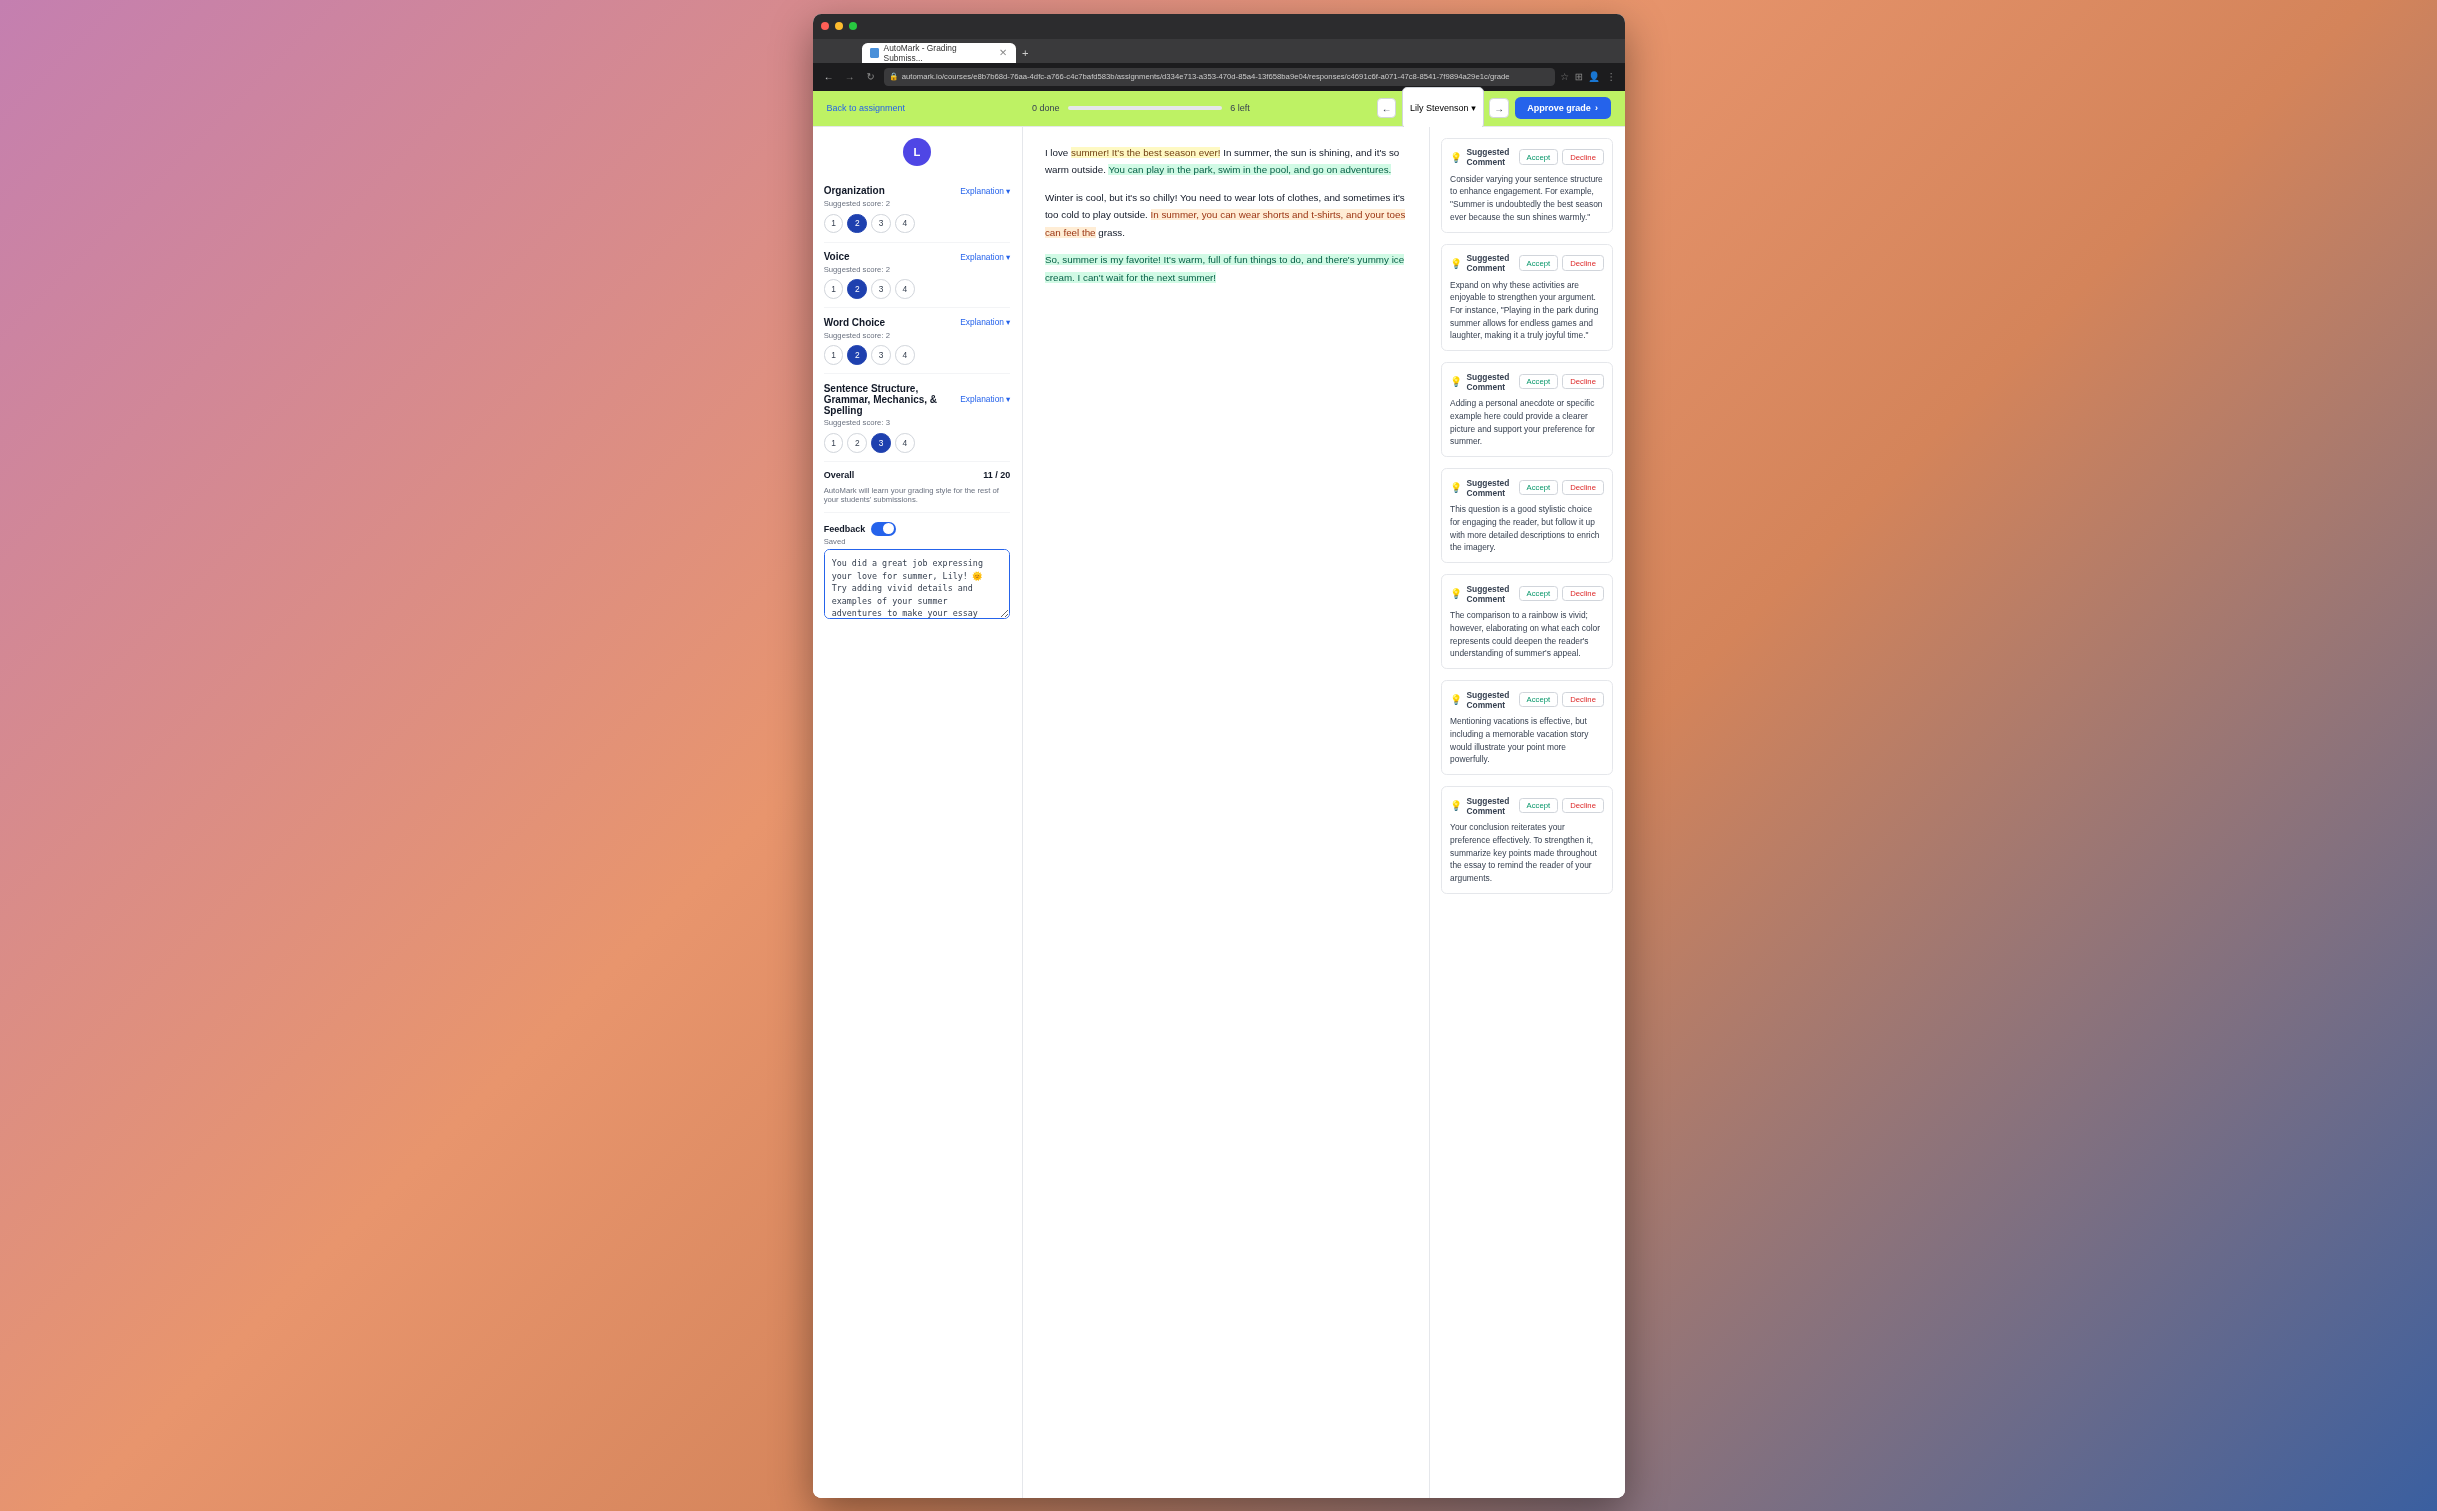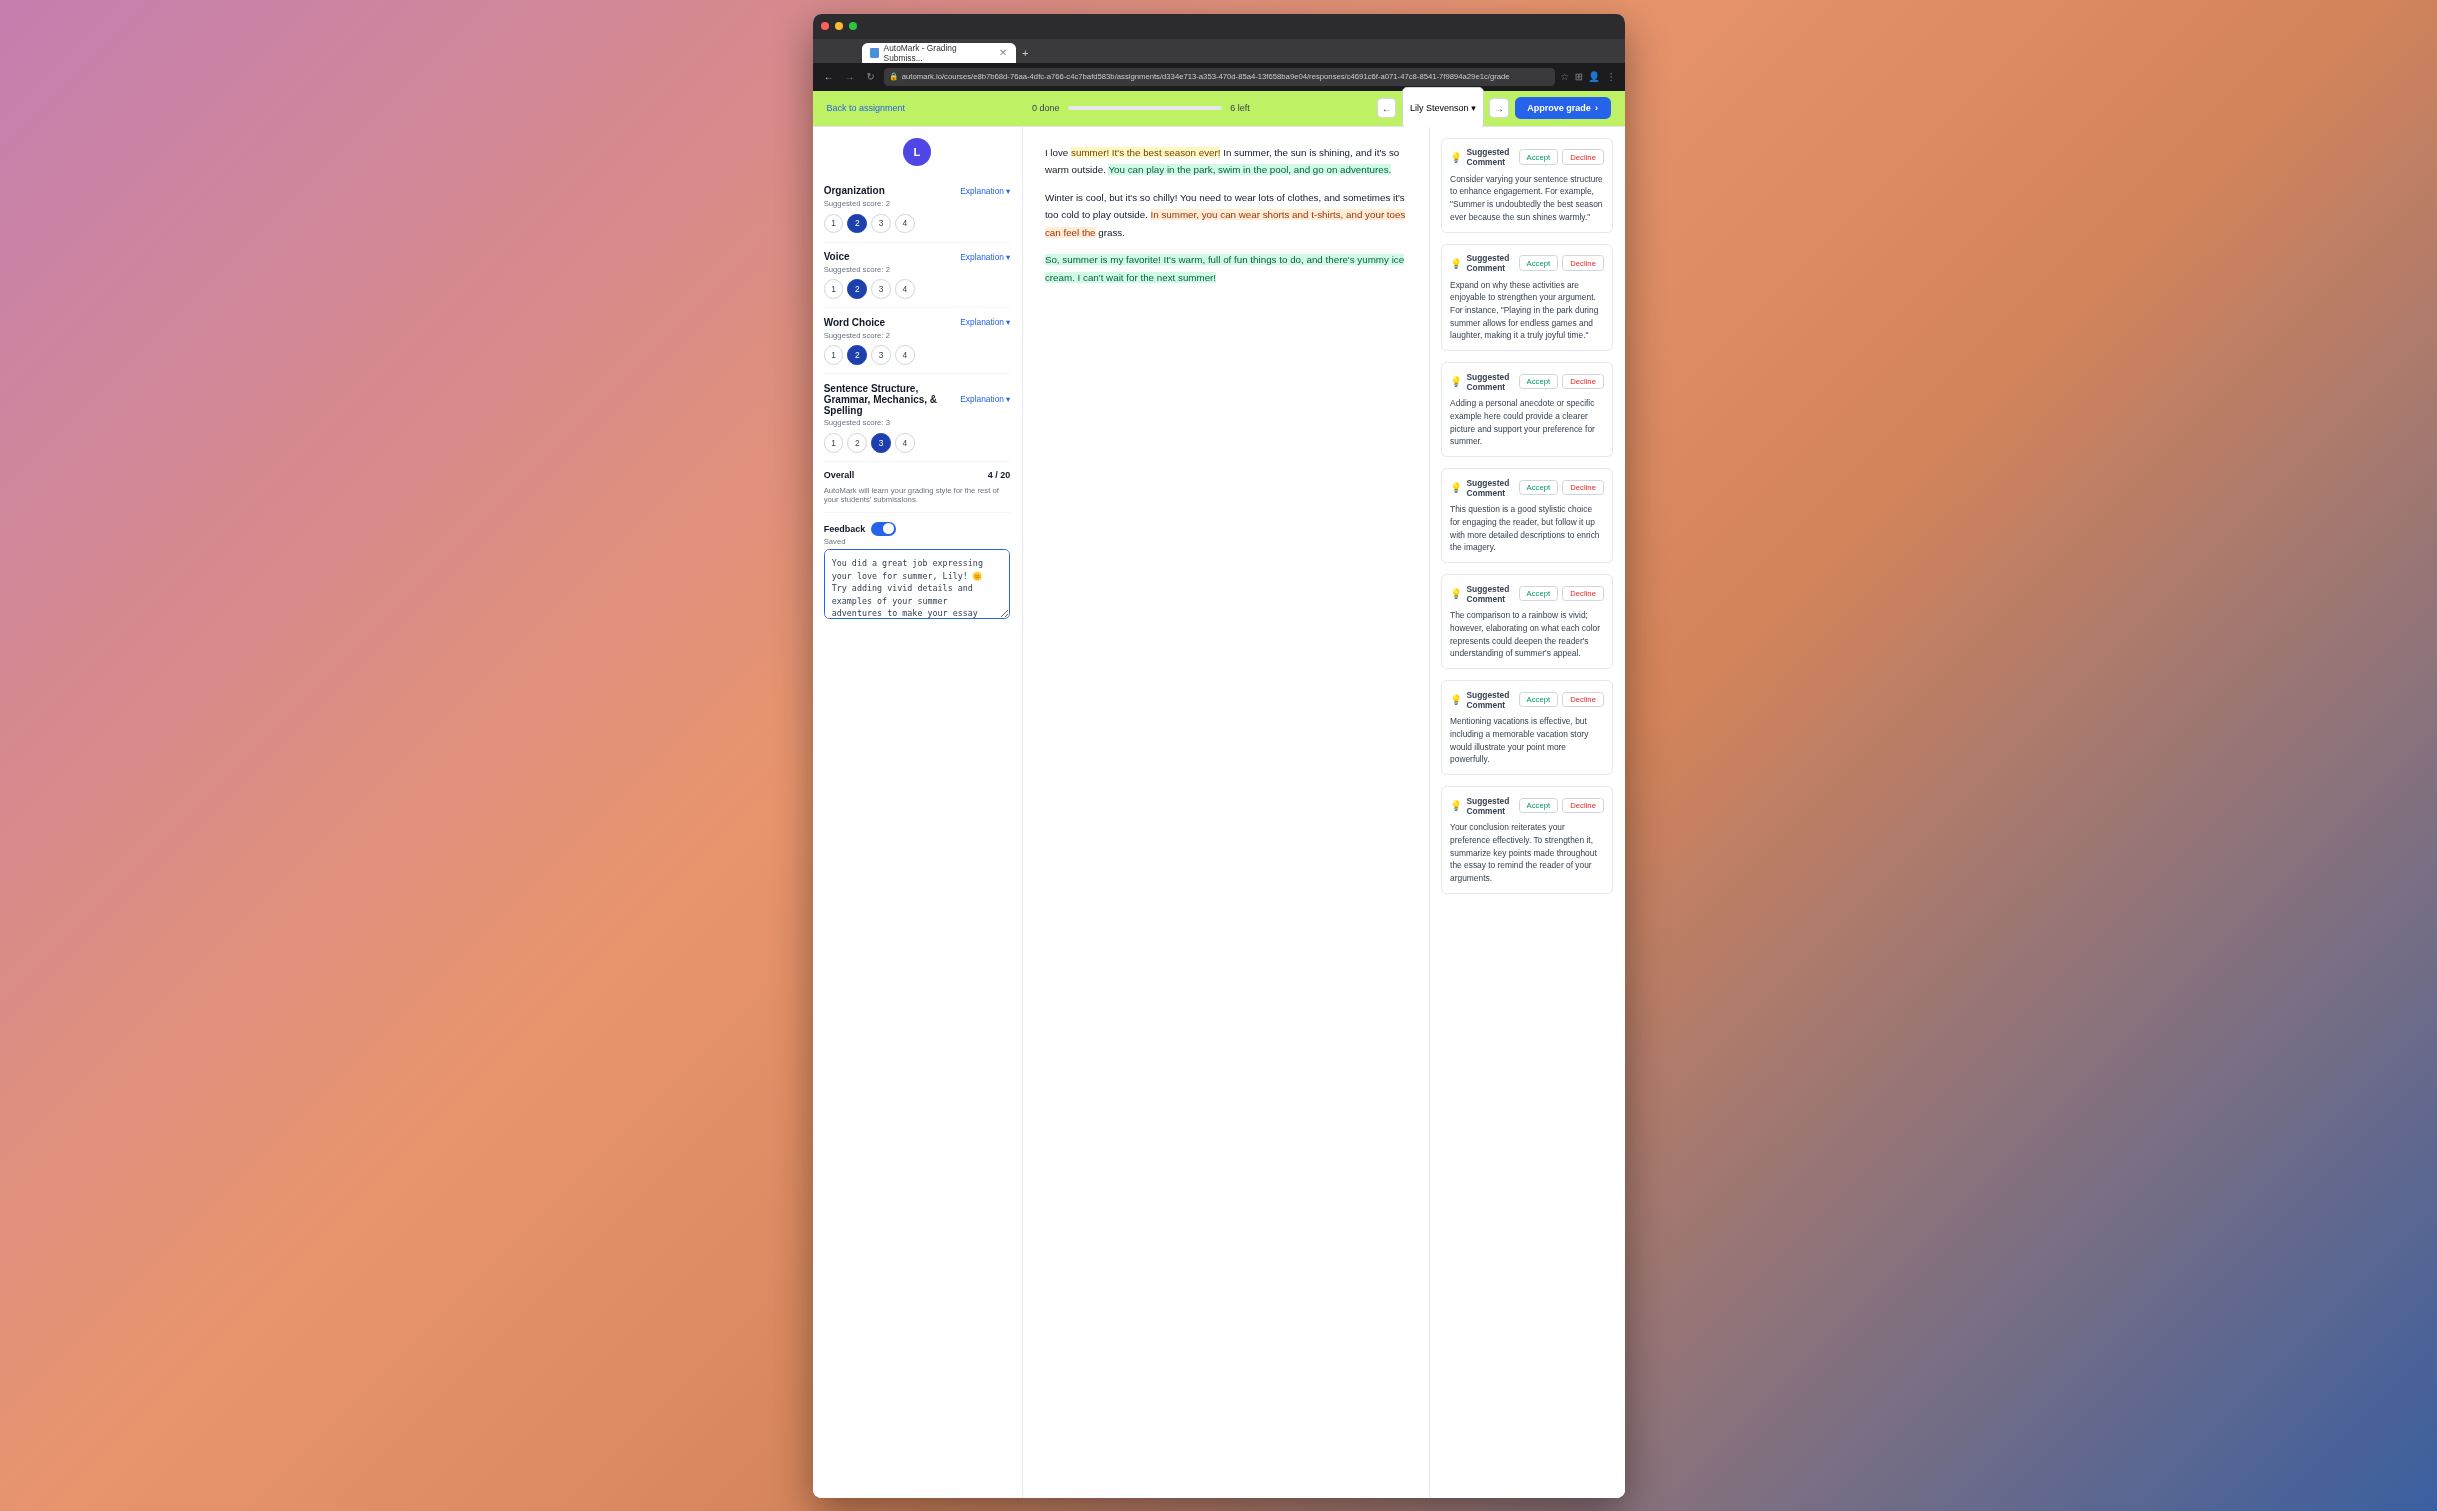--- a/index.html
+++ b/index.html
@@ -522,21 +522,21 @@
           <button class="score-btn">1</button>
           <button class="score-btn">2</button>
           <button class="score-btn selected">3</button>
           <button class="score-btn">4</button>
         </div>
       </div>
 
       <div class="overall-section">
         <div class="overall-header">
           <span class="overall-label">Overall</span>
-          <span class="overall-score">4 / 20</span>
+          <span class="overall-score">11 / 20</span>
         </div>
         <div class="overall-hint">AutoMark will learn your grading style for the rest of your students' submissions.</div>
       </div>
 
       <div class="feedback-section">
         <div class="feedback-header">
           <div style="display:flex;flex-direction:column;gap:1.4px;">
             <div style="display:flex;align-items:center;gap:5.6px;">
               <span class="feedback-label">Feedback</span>
               <div class="toggle-switch">

